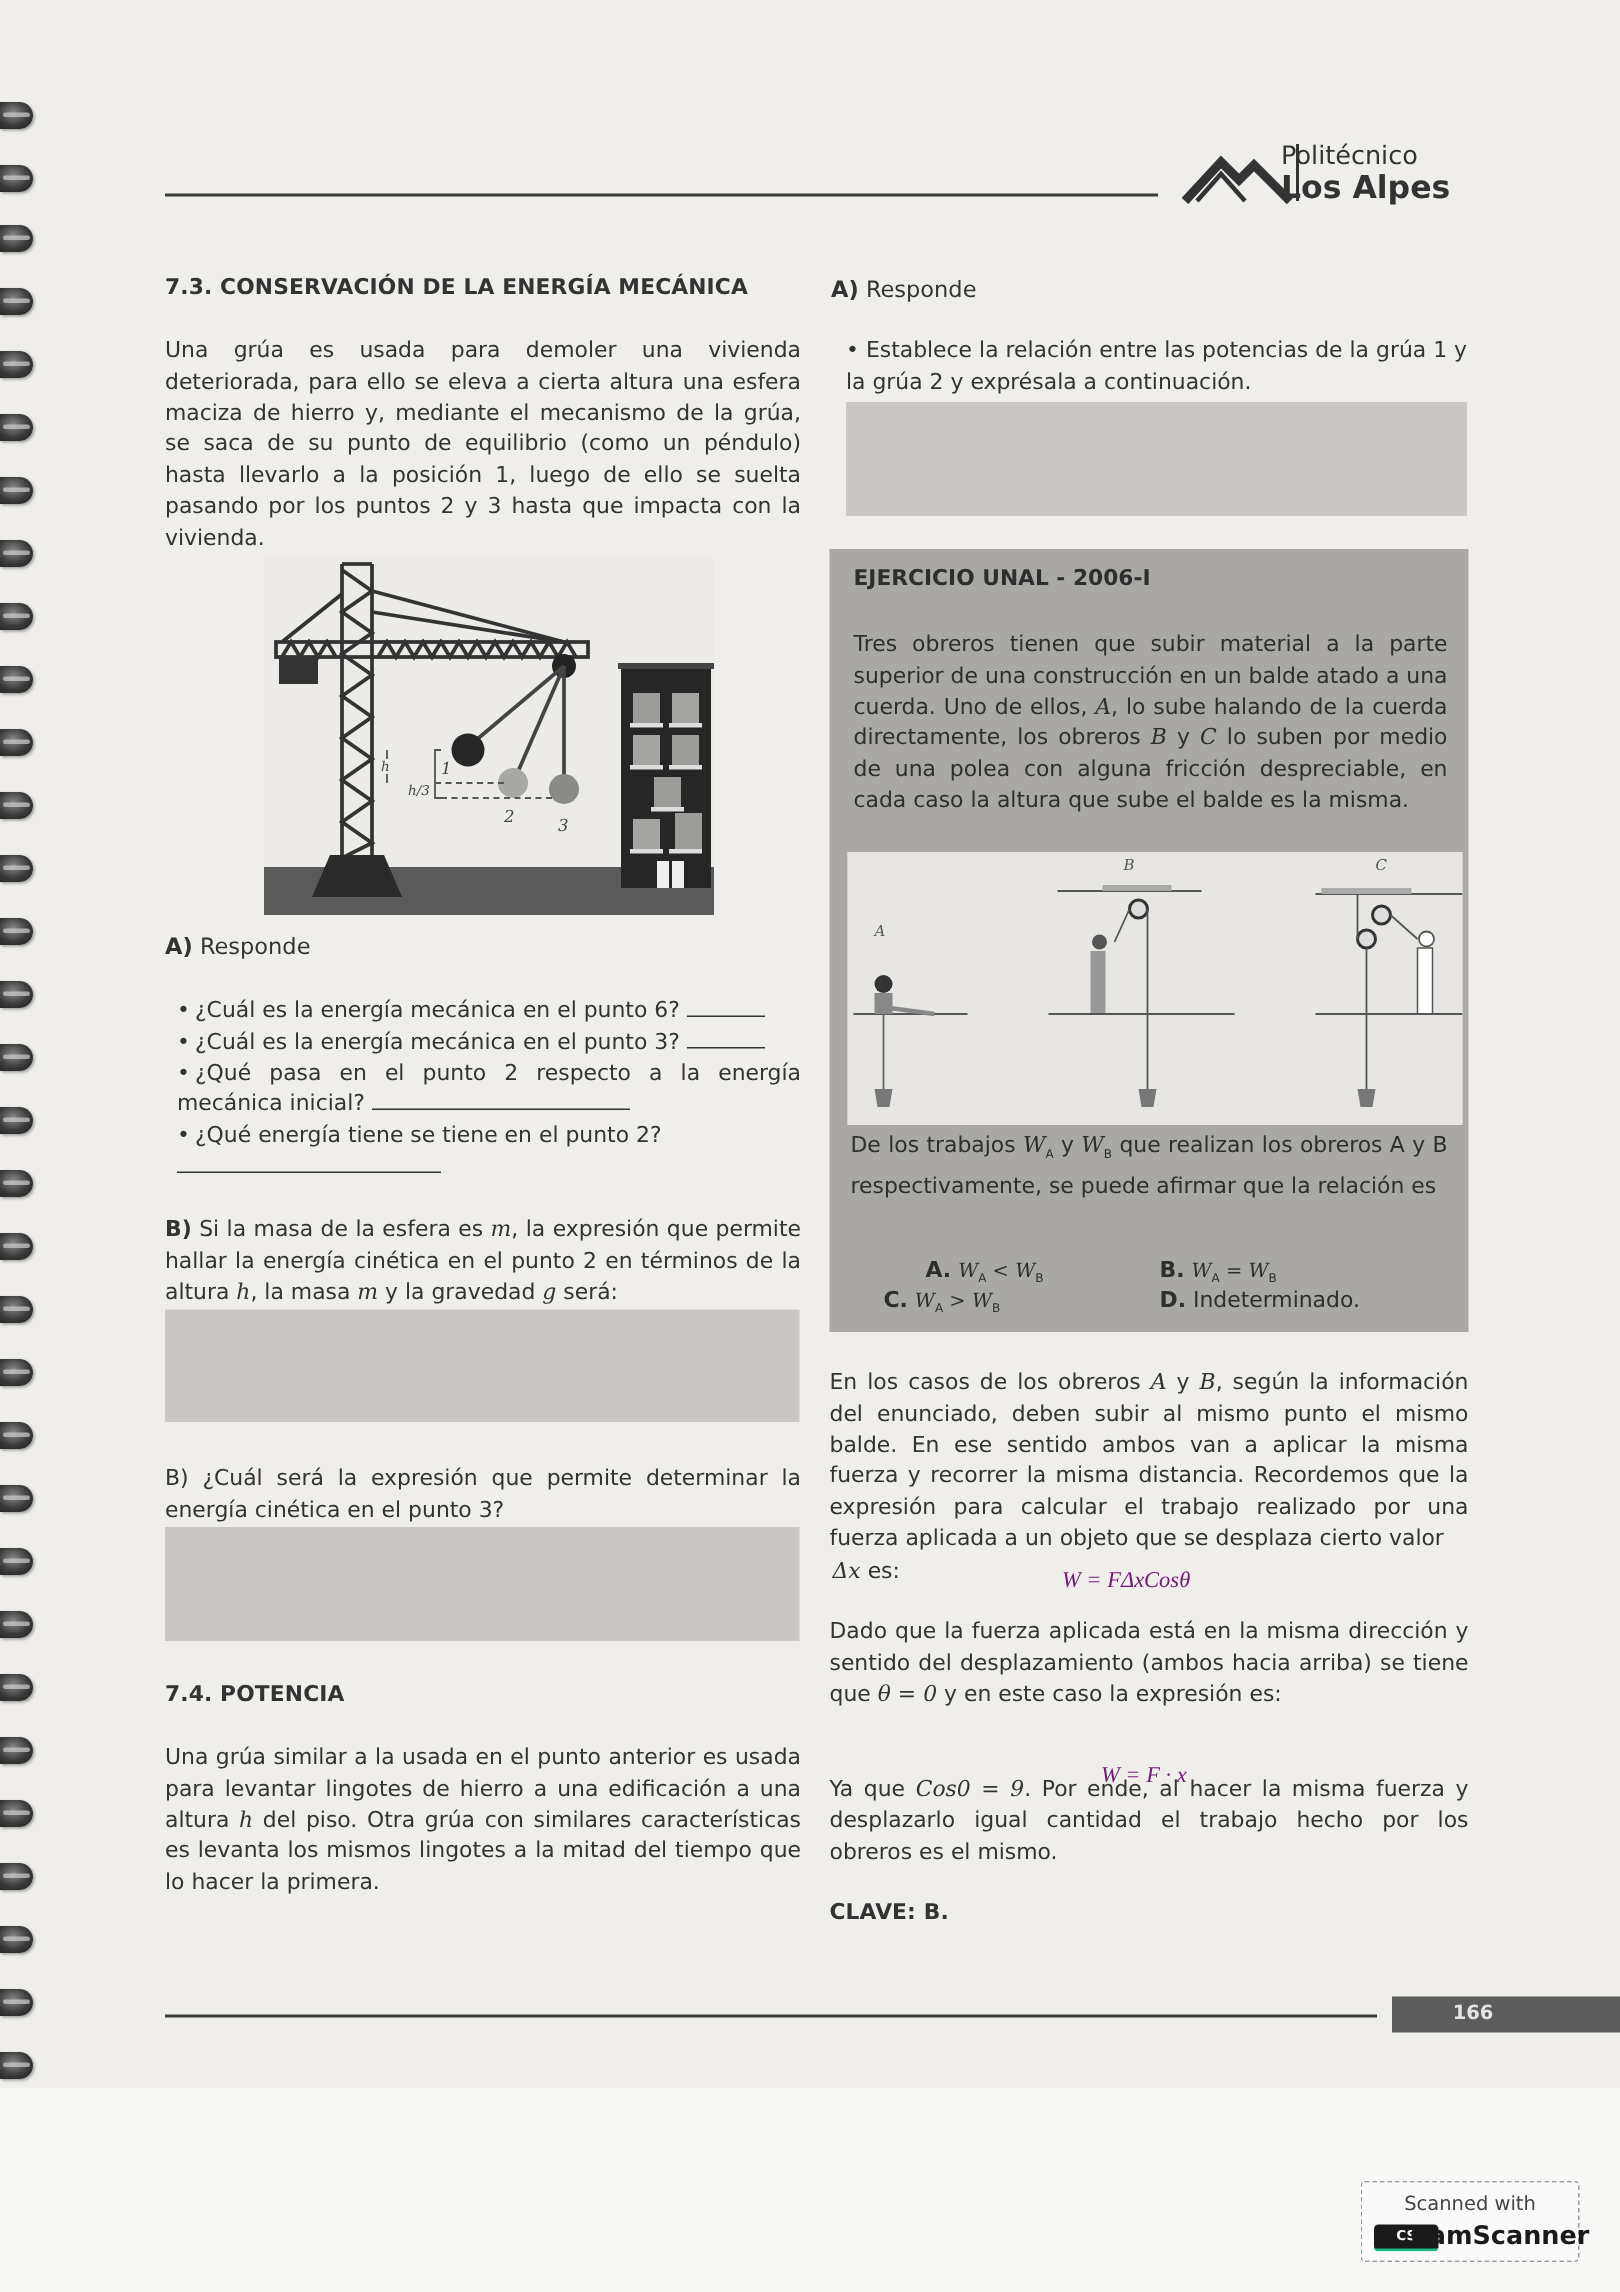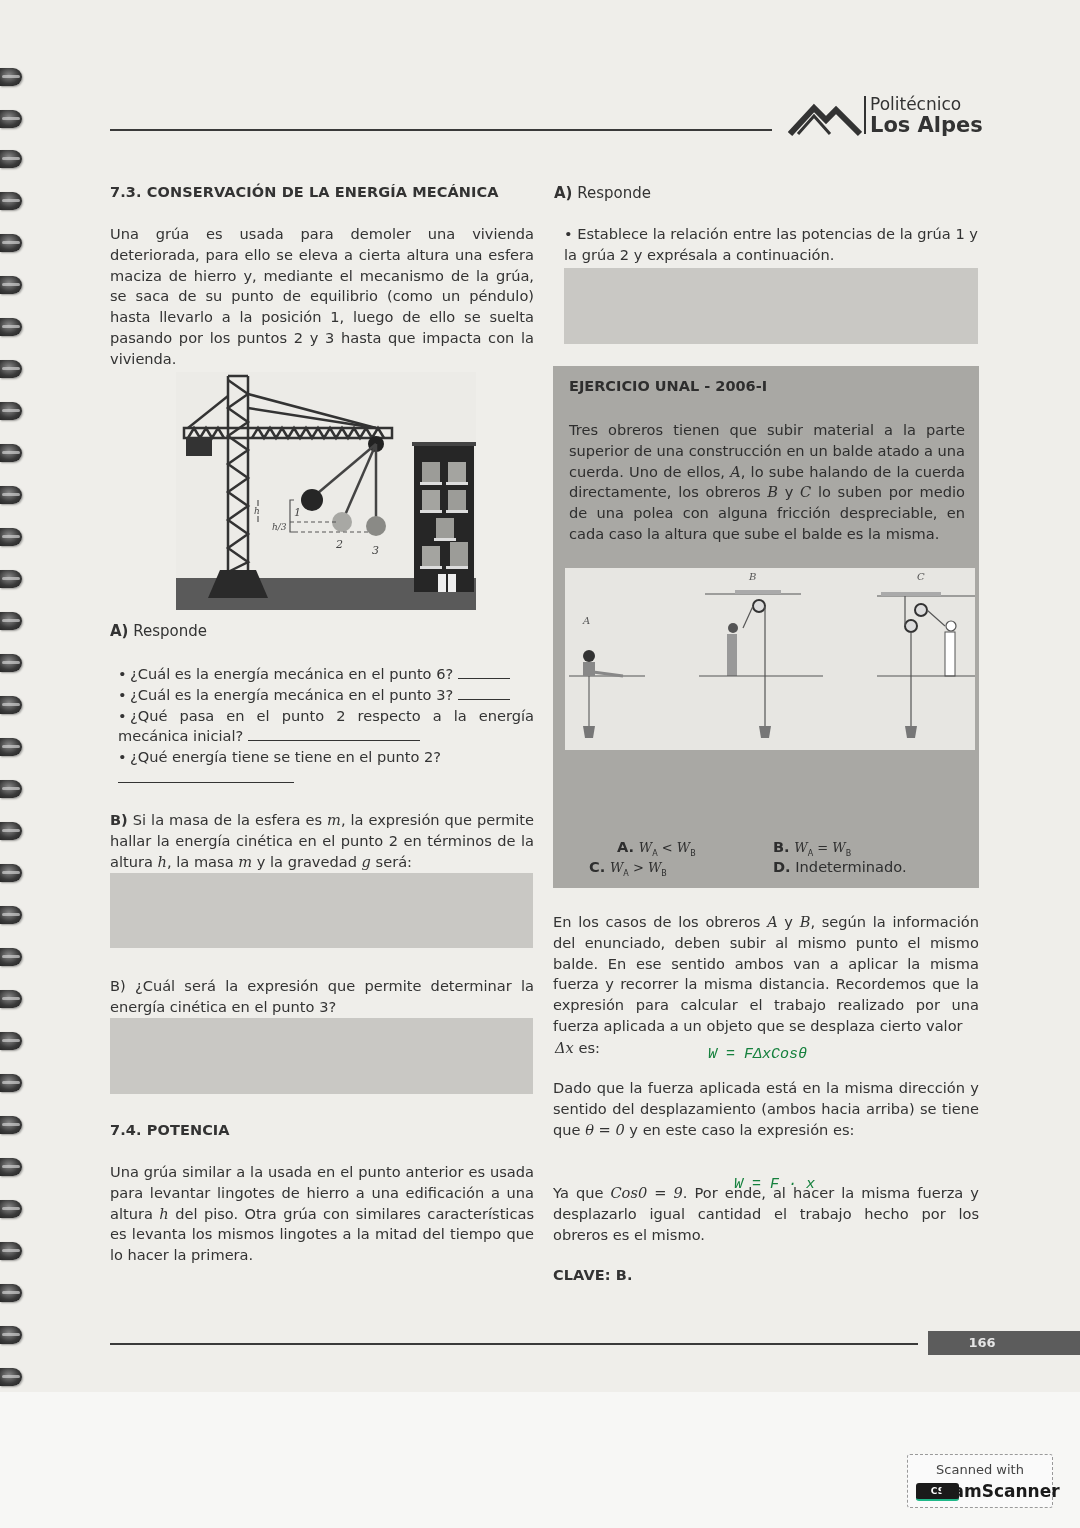--- a/index.html
+++ b/index.html
@@ -30,21 +30,21 @@
     content: ""; position: absolute; left: 2px; top: 7px; width: 18px; height: 3px;
     background: #cfcfcf; border-radius: 2px; opacity: 0.7;
   }
   
   .header-rule {
     position: absolute; left: 110px; top: 129px; width: 662px; height: 2px; background: #3a3a3a;
   }
   .logo { position: absolute; left: 788px; top: 92px; width: 200px; height: 50px; }
   .logo-mark { position: absolute; left: 0; top: 6px; }
   .logo-divider { position: absolute; left: 76px; top: 4px; width: 2px; height: 38px; background: #333; }
-  .logo-text { position: absolute; left: 82px; top: 2px; font-size: 17px; line-height: 20px; color: #333; }
+  .logo-text { position: absolute; left: 66px; top: 2px; font-size: 17px; line-height: 20px; color: #333; }
   .logo-text .l2 { font-size: 21px; font-weight: bold; line-height: 23px; }
 
   .col { position: absolute; }
   .h-section { font-weight: bold; font-size: 14.5px; color: #333; letter-spacing: 0.1px; }
   .para { font-size: 14.6px; line-height: 20.8px; text-align: justify; color: #333; }
   .para i { font-family: "DejaVu Serif", serif; }
   .resp { font-size: 15px; color: #333; }
   .resp b { font-weight: bold; }
   .answer-box { position: absolute; background: #c9c8c4; }
   .blank { display: inline-block; border-bottom: 1.5px solid #333; height: 14px; vertical-align: baseline; }
@@ -56,21 +56,21 @@
   
   .ex-box { position: absolute; left: 553px; top: 366px; width: 426px; height: 522px; background: #a9a8a4; }
   .ex-title { position: absolute; left: 16px; top: 12px; font-size: 14.5px; font-weight: bold; color: #2e2e2e; }
   .ex-para { position: absolute; left: 16px; top: 54px; width: 396px; font-size: 14.6px; line-height: 20.8px; text-align: justify; color: #2e2e2e; }
   .ex-figure { position: absolute; left: 12px; top: 202px; width: 410px; height: 182px; background: #e7e6e2; }
   .ex-q { position: absolute; left: 14px; top: 388px; width: 398px; font-size: 14.6px; line-height: 20.8px; text-align: justify; color: #2e2e2e; }
   .opt { position: absolute; font-size: 14.6px; color: #2e2e2e; }
   .opt .math { font-family: "DejaVu Serif", serif; font-style: italic; font-size: 13px; }
   .opt sub { font-size: 8px; }
 
-  .math-c { font-family: Liberation Mono, monospace; font-style: italic; font-size: 15px; color: #15803d; }
+  .math-c { font-family: Liberation Serif, serif; font-style: italic; font-size: 15px; color: #701a75; }
   .footer-rule { position: absolute; left: 110px; top: 1343px; width: 808px; height: 2px; background: #3a3a3a; }
   .page-num {
     position: absolute; left: 928px; top: 1331px; width: 152px; height: 24px; background: #5c5c5c;
     color: #e5e5e5; font-size: 13px; font-weight: bold; text-align: center; line-height: 24px; padding-right: 44px;
   }
   .cs-badge {
     position: absolute; left: 907px; top: 1454px; width: 146px; height: 54px;
     border: 1px dashed #9a9a9a; border-radius: 3px; background: #fafafa;
   }
   .cs-top { position: absolute; left: 0; top: 7px; width: 100%; text-align: center; font-size: 13px; color: #444; }
@@ -265,20 +265,23 @@
       <circle cx="346" cy="58" r="6" fill="#ddd" stroke="#333" stroke-width="2"></circle>
       <line x1="340" y1="28" x2="340" y2="58" stroke="#555" stroke-width="1.2"></line>
       <line x1="346" y1="64" x2="346" y2="158" stroke="#555" stroke-width="1.2"></line>
       <line x1="362" y1="42" x2="380" y2="58" stroke="#555" stroke-width="1.2"></line>
       <circle cx="386" cy="58" r="5" fill="#fff" stroke="#555" stroke-width="1.2"></circle>
       <rect x="380" y="64" width="10" height="44" fill="#fff" stroke="#555" stroke-width="1"></rect>
       <line x1="312" y1="108" x2="410" y2="108" stroke="#555" stroke-width="1.2"></line>
       <path d="M340 158 L352 158 L350 170 L342 170 Z" fill="#777"></path>
     </svg>
 
+    <div class="ex-q">
+      <span>De los trabajos </span><i style="font-family:'DejaVu Serif',serif">W</i><sub style="font-size:8px">A</sub><span> y </span><i style="font-family:'DejaVu Serif',serif">W</i><sub style="font-size:8px">B</sub><span> que realizan los obreros A y B respectivamente, se puede afirmar que la relación es</span>
+    </div>
 
     <div class="opt" style="left:36px; top:472px;margin-left:28px;">
       <b>A.</b> <span class="math">W</span><sub>A</sub><span class="math"> &lt; </span><span class="math">W</span><sub>B</sub>
     </div>
     <div class="opt" style="left:220px; top:472px;">
       <b>B.</b> <span class="math">W</span><sub>A</sub><span class="math"> = </span><span class="math">W</span><sub>B</sub>
     </div>
     <div class="opt" style="left:36px; top:492px;">
       <b>C.</b> <span class="math">W</span><sub>A</sub><span class="math"> &gt; </span><span class="math">W</span><sub>B</sub>
     </div>

